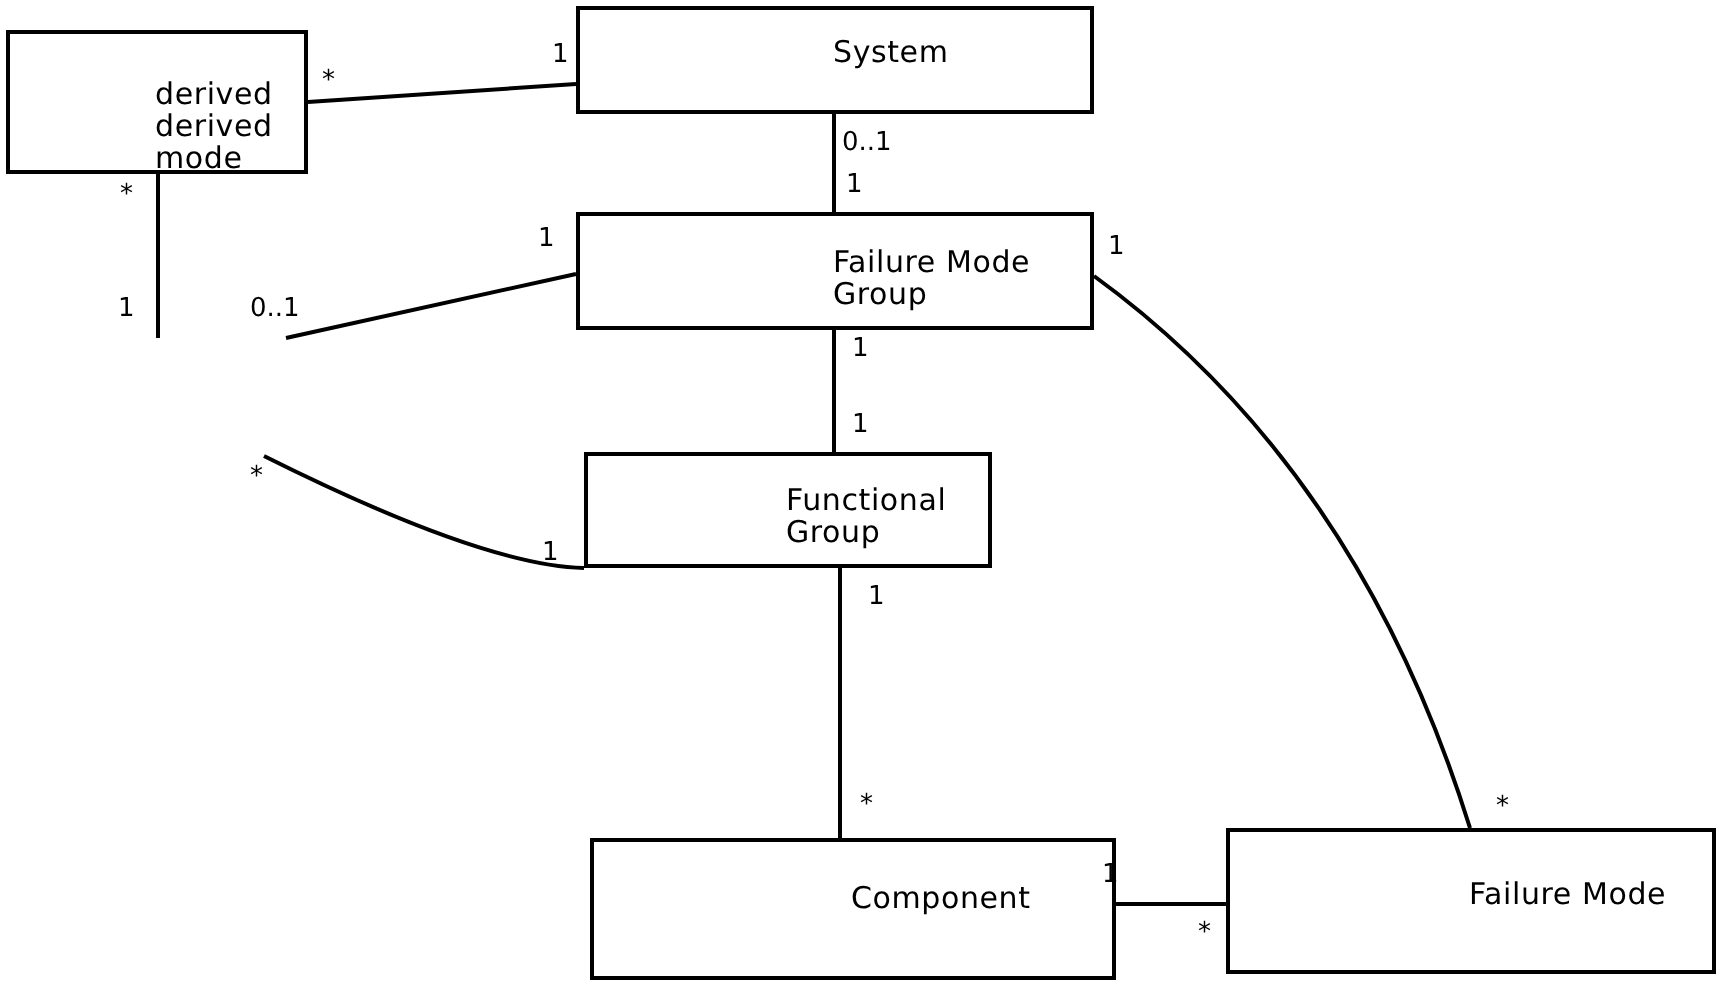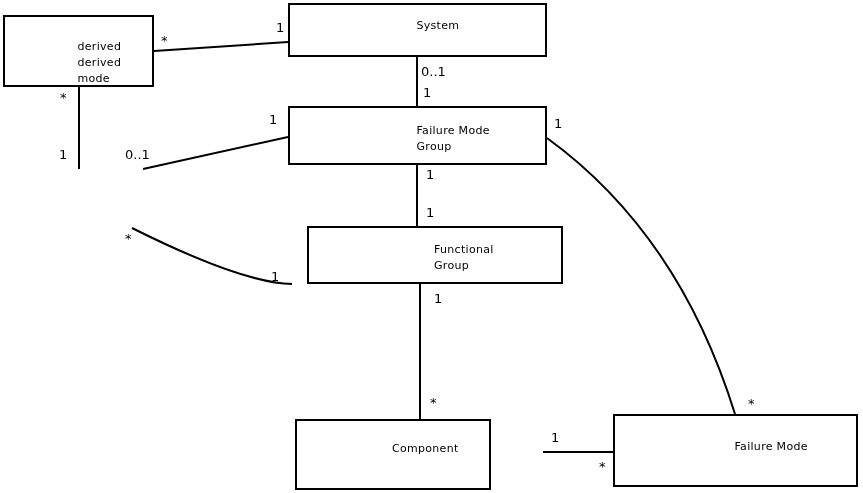--- a/index.html
+++ b/index.html
@@ -19,21 +19,21 @@
   }
   .edges path { stroke: #000000; stroke-width: 2; fill: none; }
   .node {
     position: absolute;
     box-sizing: border-box;
     border: 2px solid #000000;
     background: #ffffff;
   }
   .node-label {
     position: absolute;
-    font-size: 11px;
+    font-size: 15px;
     line-height: 16px;
     white-space: nowrap;
     letter-spacing: 0.3px;
   }
   .node-label.at-center-x { left: calc(50% - 1px); }
   .node-label.centered { left: 0; right: 0; text-align: center; }
   .node-label span { display: block; }
   .mult {
     position: absolute;
     font-size: 13px;
@@ -73,28 +73,28 @@
   </div>
 
   <div class="node" style="left:288px; top:106px; width:259px; height:59px;">
     <div class="node-label at-center-x" style="top:15px;">
       <span>Failure Mode</span>
       <span>Group</span>
     </div>
   </div>
 
 
-  <div class="node" style="left:307px; top:226px; width:256px; height:58px;">
+  <div class="node" style="left:292px; top:226px; width:204px; height:58px;">
     <div class="node-label at-center-x" style="top:14px;">
       <span>Functional</span>
       <span>Group</span>
     </div>
   </div>
 
-  <div class="node" style="left:295px; top:419px; width:196px; height:71px;">
+  <div class="node" style="left:295px; top:419px; width:263px; height:71px;">
     <div class="node-label at-center-x" style="top:20px;">
       <span>Component</span>
     </div>
   </div>
 
   <div class="node" style="left:613px; top:414px; width:245px; height:73px;">
     <div class="node-label at-center-x" style="top:23px;">
       <span>Failure Mode</span>
     </div>
   </div>

